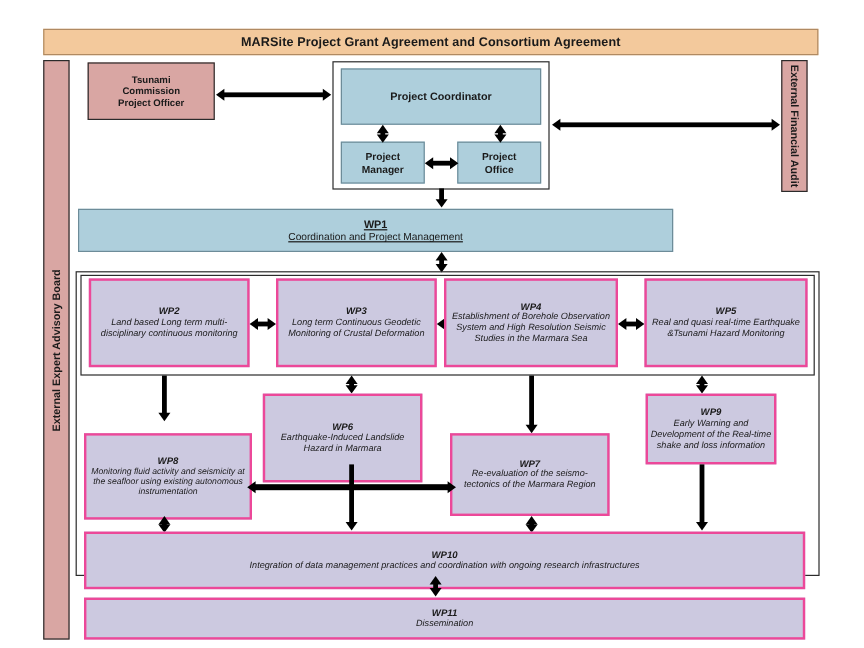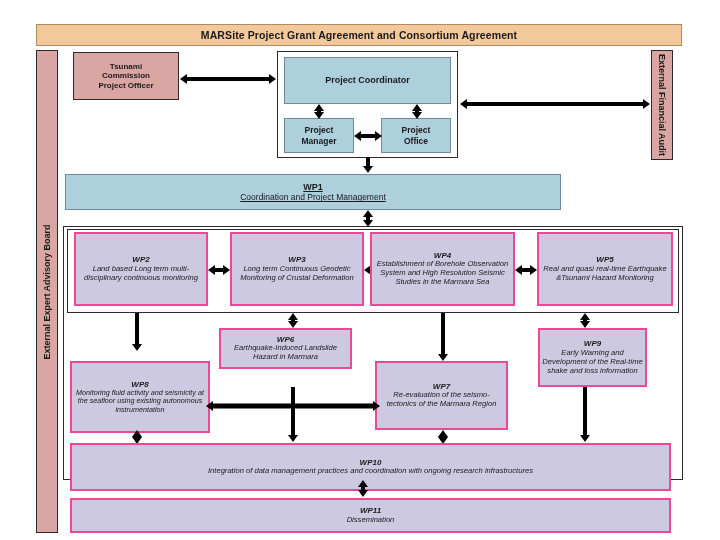--- a/index.html
+++ b/index.html
@@ -256,21 +256,21 @@
     <div class="shaft" style="width:4px; top:0; bottom:5px;"></div>
     <div class="head b"></div>
   </div>
 
   <div class="arrow v" style="left:579px; top:313px; width:11px; height:15px;">
     <div class="shaft" style="width:4px; top:5px; bottom:5px;"></div>
     <div class="head t"></div>
     <div class="head b"></div>
   </div>
 
-  <div class="box c-lav" style="left:219px; top:328px; width:133px; height:41px;">
+  <div class="box c-lav" style="left:219px; top:328px; width:133px; height:74px;">
     <div class="wp-title t-8">WP6</div>
     <div class="t-75">Earthquake-Induced Landslide Hazard in Marmara</div>
   </div>
 
   <div class="box c-lav" style="left:538px; top:328px; width:109px; height:59px;">
     <div class="wp-title t-8">WP9</div>
     <div class="t-75">Early Warning and Development of the Real-time shake and loss information</div>
   </div>
 
   <div class="box c-lav" style="left:70px; top:361px; width:140px; height:72px;">

